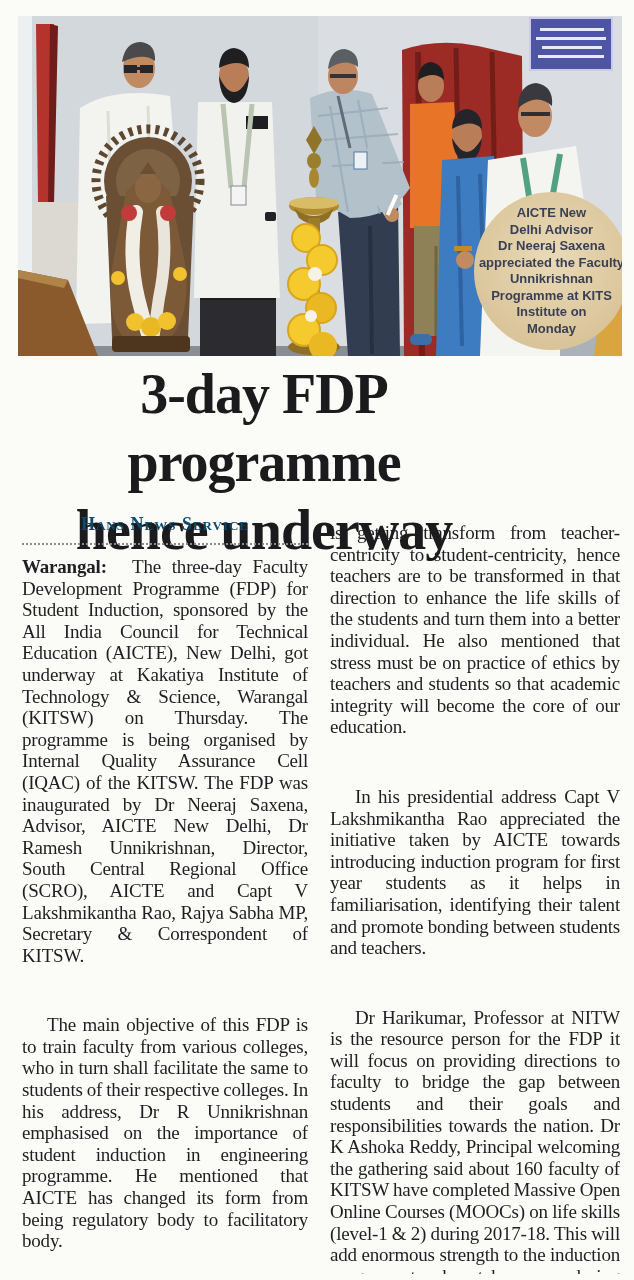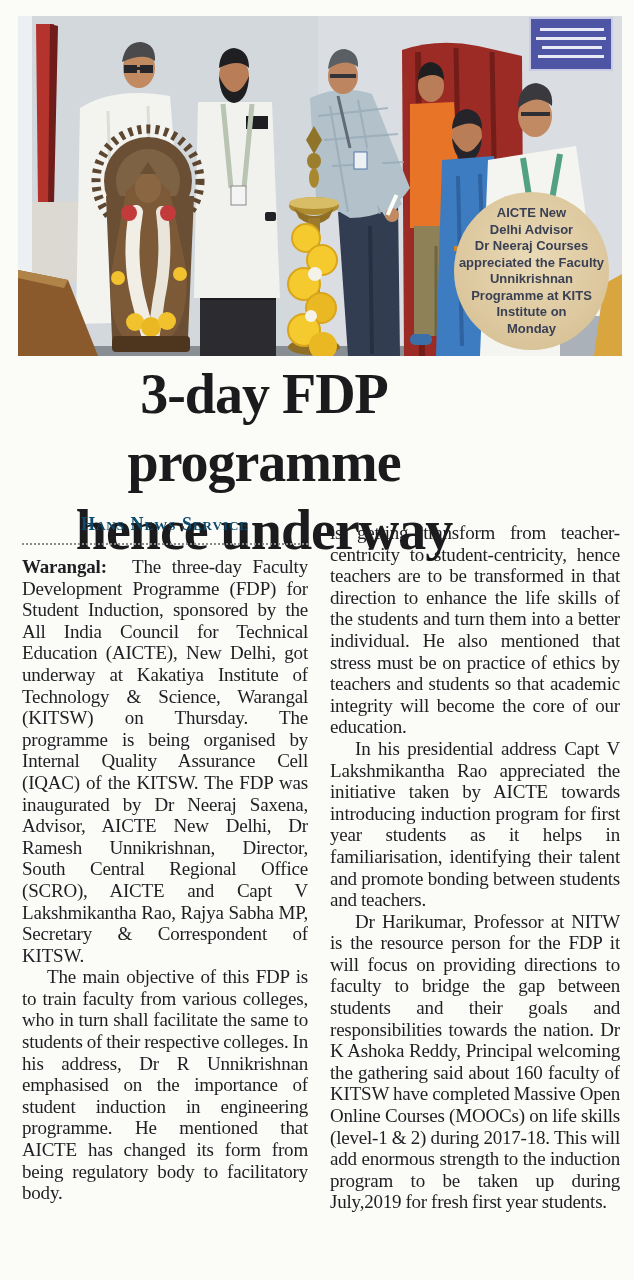--- a/index.html
+++ b/index.html
@@ -7,21 +7,21 @@
     width:634px;height:1280px;position:relative;overflow:hidden;
     background:#fbfbf8;
     font-family:"Liberation Serif",serif;
   }
   
   .photo{
     position:absolute;left:18px;top:16px;width:604px;height:340px;
     overflow:hidden;background:#d3d8dd;
   }
   .caption-bubble{
-    position:absolute;left:436px;top:176px;width:155px;height:158px;
+    position:absolute;left:456px;top:176px;width:155px;height:158px;
     border-radius:50%;
     background:radial-gradient(circle at 50% 42%,#e9dab6 0%,#ddc89f 60%,#d2ba8d 100%);
     display:flex;flex-direction:column;justify-content:center;align-items:center;
     z-index:3;
   }
   .caption-line{
     font-family:"Liberation Sans",sans-serif;
     font-weight:bold;font-size:13px;line-height:16.5px;
     color:#3a4054;text-align:center;white-space:nowrap;
   }
@@ -40,21 +40,21 @@
     text-align:center;font-weight:bold;font-variant:small-caps;
     font-size:18px;letter-spacing:1px;color:#0c4a6e;
     padding-bottom:8px;margin-bottom:11px;
     border-bottom:2px dotted #8b8b8b;
   }
   .para{
     margin:0;text-align:justify;
     font-size:19px;line-height:21.6px;letter-spacing:-0.2px;word-spacing:-0.5px;
     hyphens:auto;-webkit-hyphens:auto;
   }
-  .para.indent{text-indent:25px;}
+  .para.indent{text-indent:25px;margin-top:48px;}
   .dateline{font-weight:bold;margin-right:15px;}
 </style>
 </head>
 <body>
 
 <div class="photo">
   <svg width="604" height="340" viewBox="0 0 604 340">
 
     <rect width="604" height="340" fill="#d3d8dd"></rect>
     <rect x="300" width="304" height="340" fill="#dde1e5" opacity="0.7"></rect>
@@ -194,21 +194,21 @@
     <g>
       <path d="M0,254 L50,264 L80,340 L0,340 Z" fill="#8a5a2c"></path>
       <path d="M0,254 L50,264 L46,272 L0,262 Z" fill="#b08448"></path>
     </g>
   </svg>
 
   
   <div class="caption-bubble">
       <div class="caption-line">AICTE New</div>
       <div class="caption-line">Delhi Advisor</div>
-      <div class="caption-line">Dr Neeraj Courses</div>
+      <div class="caption-line">Dr Neeraj Saxena</div>
       <div class="caption-line">appreciated the Faculty</div>
       <div class="caption-line">Unnikrishnan</div>
       <div class="caption-line">Programme at KITS</div>
       <div class="caption-line">Institute on</div>
       <div class="caption-line">Monday</div>
     </div>
 </div>
 
 <div class="headline">
   <div>3-day FDP programme</div>

